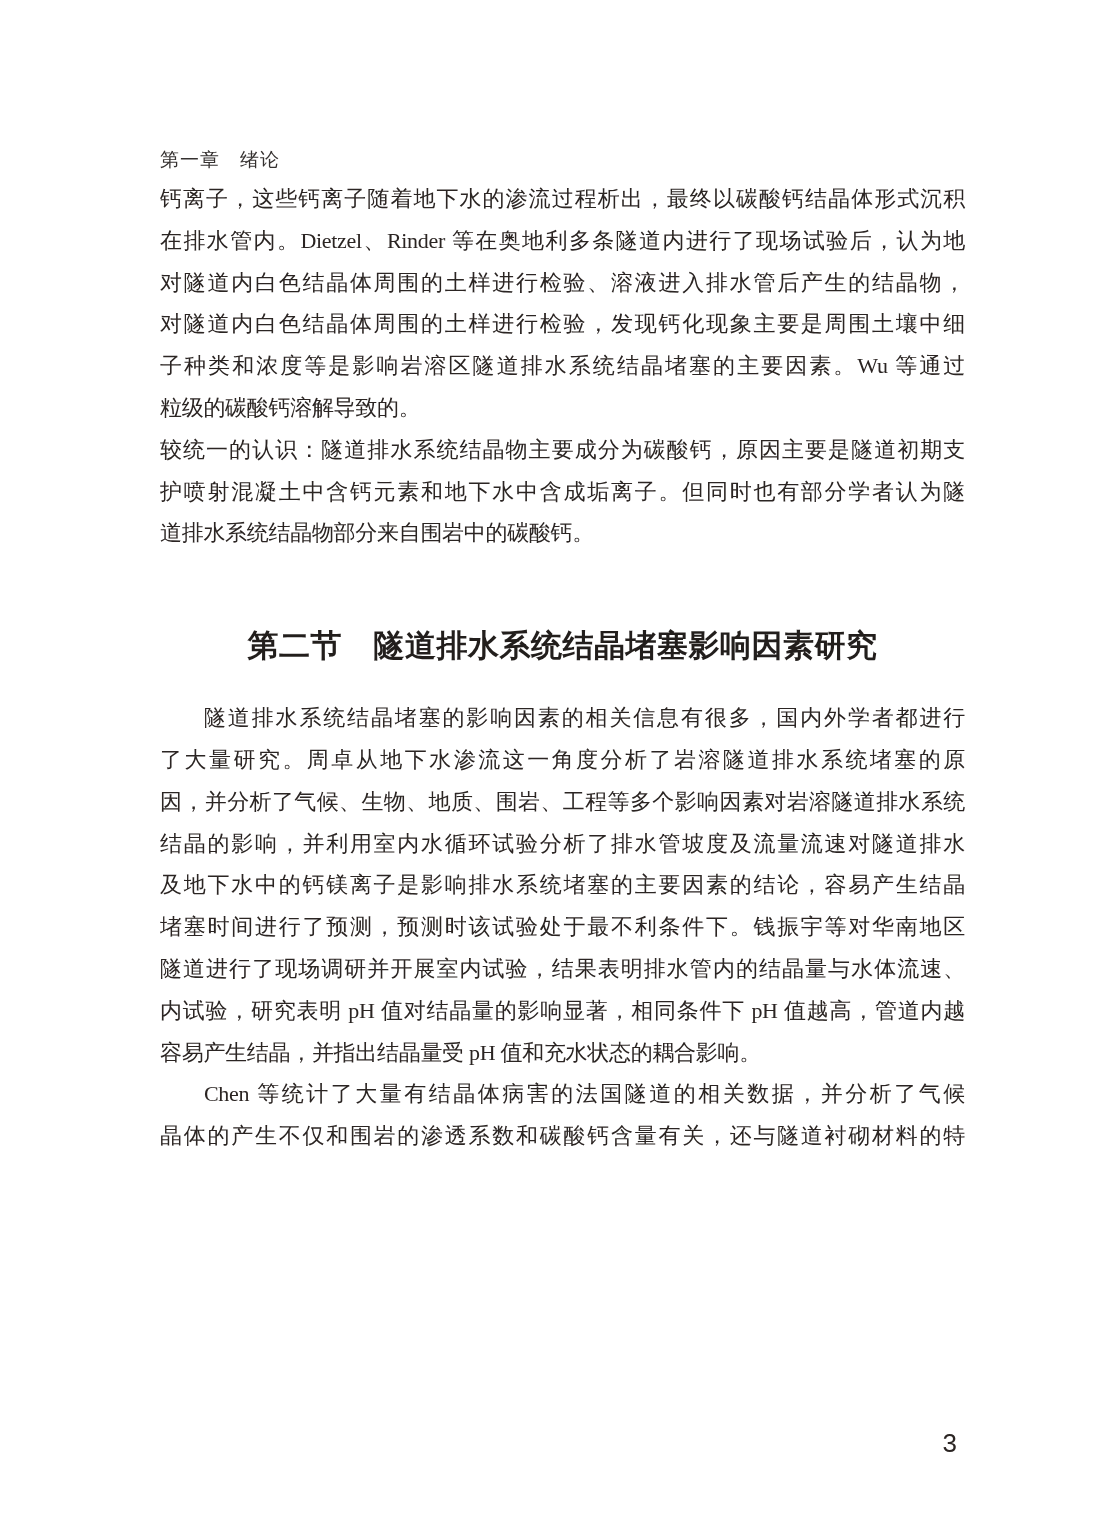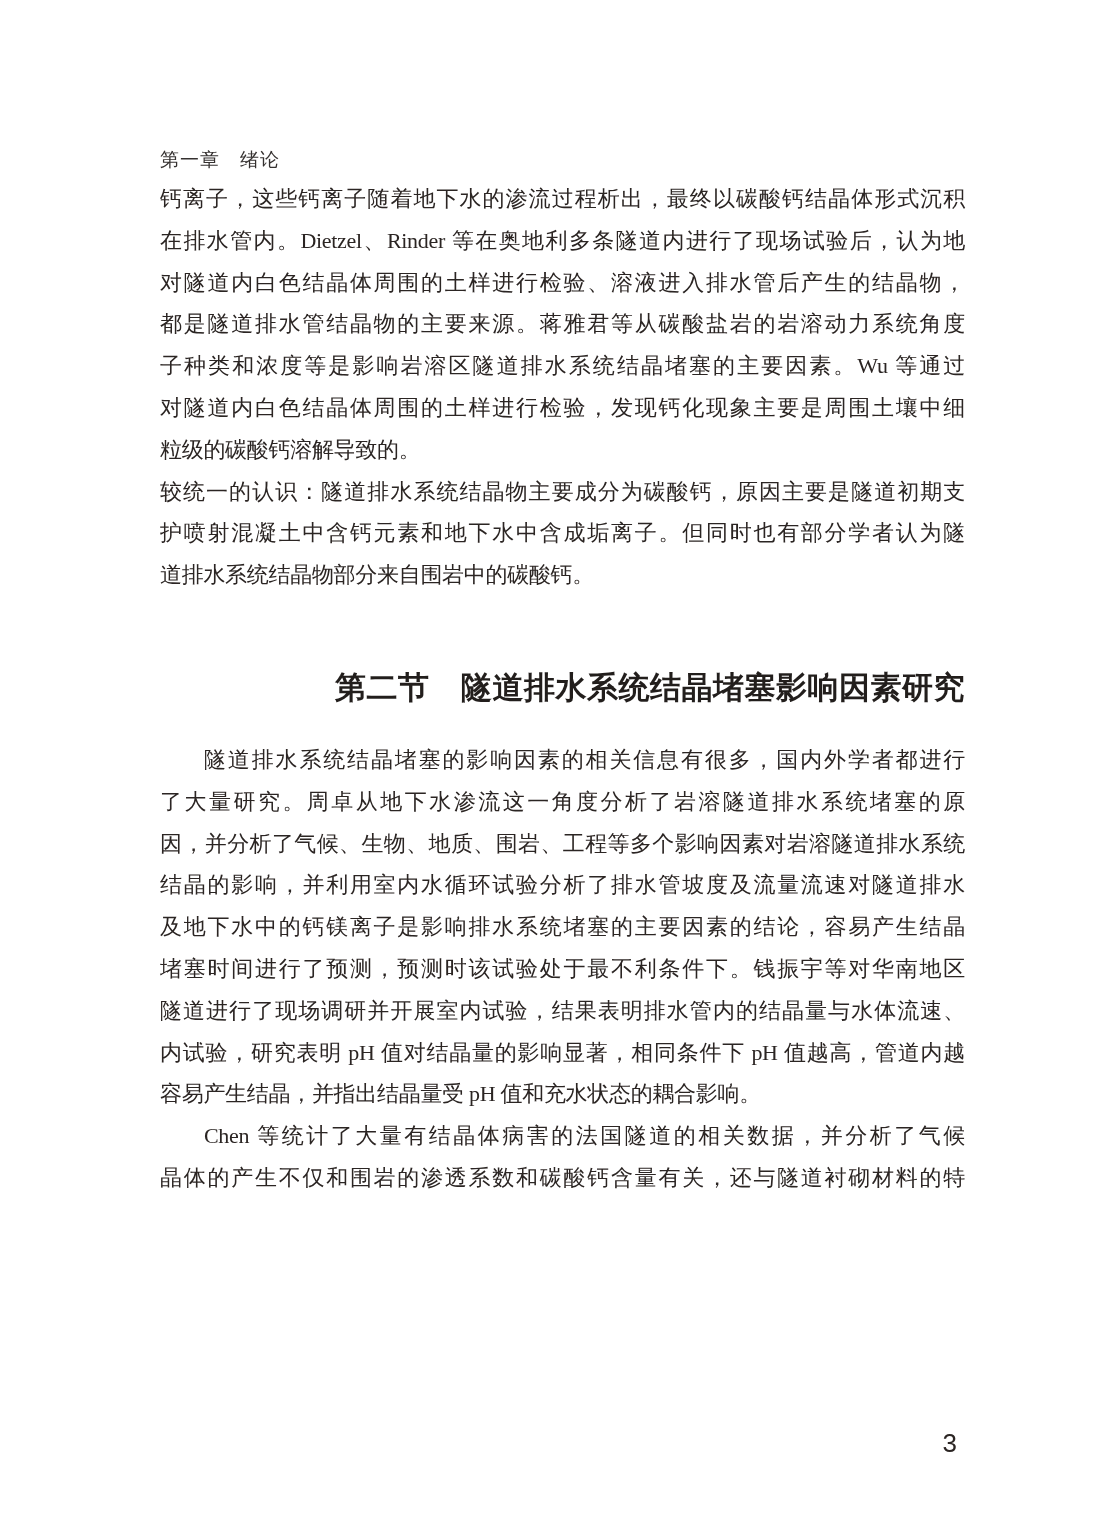--- a/index.html
+++ b/index.html
@@ -47,21 +47,21 @@
   }
   .ind {
     text-indent: 2em;
   }
   .section-title {
     margin: 71px 0 30px 0;
     font-family: "Liberation Sans", "DejaVu Sans", sans-serif;
     font-weight: bold;
     font-size: 31px;
     line-height: 42px;
-    text-align: right;
+    text-align: center;
     color: #221e1c;
     letter-spacing: 0.5px;
   }
   .page-number {
     position: absolute;
     top: 1428px;
     left: 160px;
     width: 805px;
     text-align: right;
     padding-right: 0;
@@ -78,23 +78,22 @@
 
 <div class="page">
 
   <div class="running-header">第一章　绪论</div>
 
   <div class="body-block">
 
     <div class="line j">钙离子，这些钙离子随着地下水的渗流过程析出，最终以碳酸钙结晶体形式沉积</div>
     <div class="line j">在排水管内。Dietzel、Rinder 等在奥地利多条隧道内进行了现场试验后，认为地</div>
     <div class="line j">对隧道内白色结晶体周围的土样进行检验、溶液进入排水管后产生的结晶物，</div>
-    <div class="line j">都是隧道排水管结晶物的主要来源。蒋雅君等从碳酸盐岩的岩溶动力系统角度</div>
+    <div class="line j">对隧道内白色结晶体周围的土样进行检验，发现钙化现象主要是周围土壤中细</div>
     <div class="line j">子种类和浓度等是影响岩溶区隧道排水系统结晶堵塞的主要因素。Wu 等通过</div>
-    <div class="line j">对隧道内白色结晶体周围的土样进行检验，发现钙化现象主要是周围土壤中细</div>
     <div class="line">粒级的碳酸钙溶解导致的。</div>
 
     <div class="line j">较统一的认识：隧道排水系统结晶物主要成分为碳酸钙，原因主要是隧道初期支</div>
     <div class="line j">护喷射混凝土中含钙元素和地下水中含成垢离子。但同时也有部分学者认为隧</div>
     <div class="line">道排水系统结晶物部分来自围岩中的碳酸钙。</div>
 
     <h2 class="section-title">第二节　隧道排水系统结晶堵塞影响因素研究</h2>
 
     <div class="line j ind">隧道排水系统结晶堵塞的影响因素的相关信息有很多，国内外学者都进行</div>
     <div class="line j">了大量研究。周卓从地下水渗流这一角度分析了岩溶隧道排水系统堵塞的原</div>

